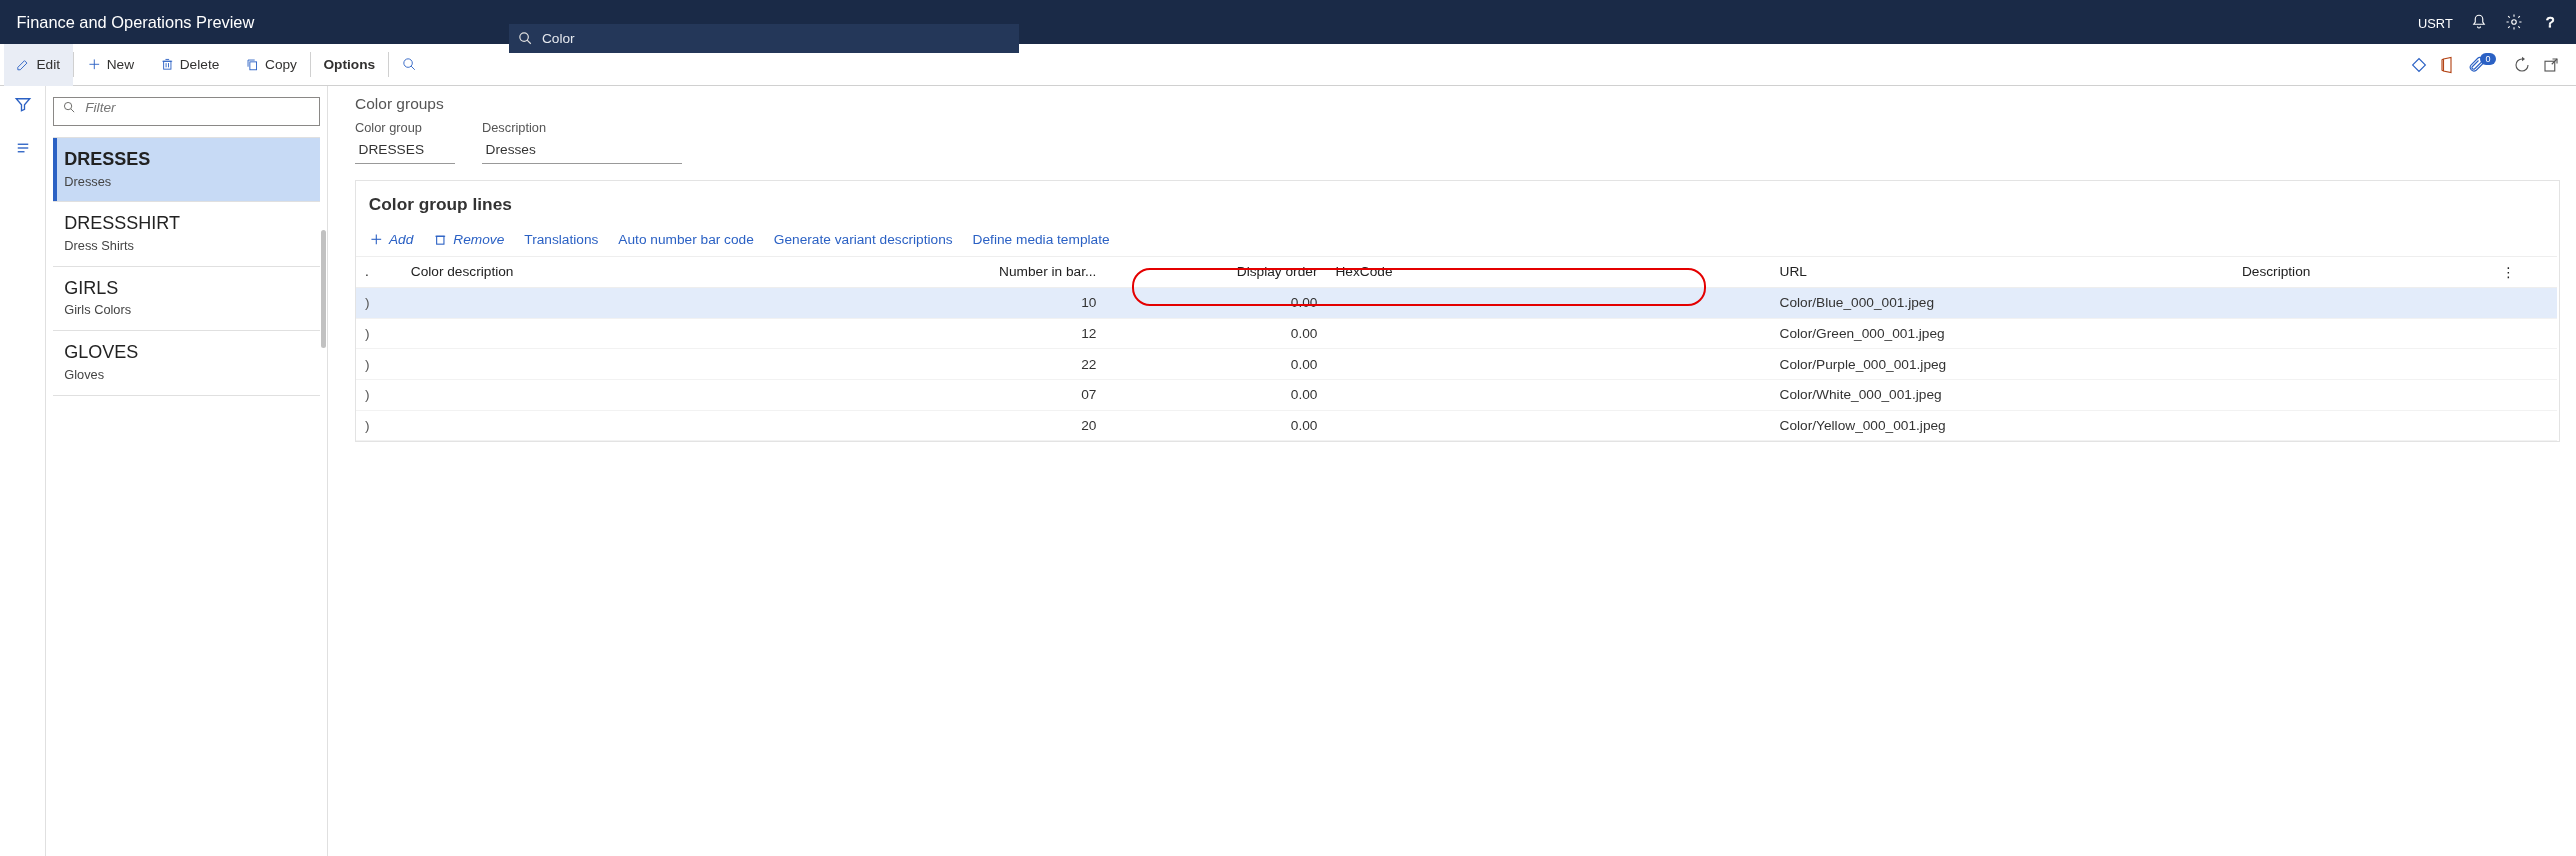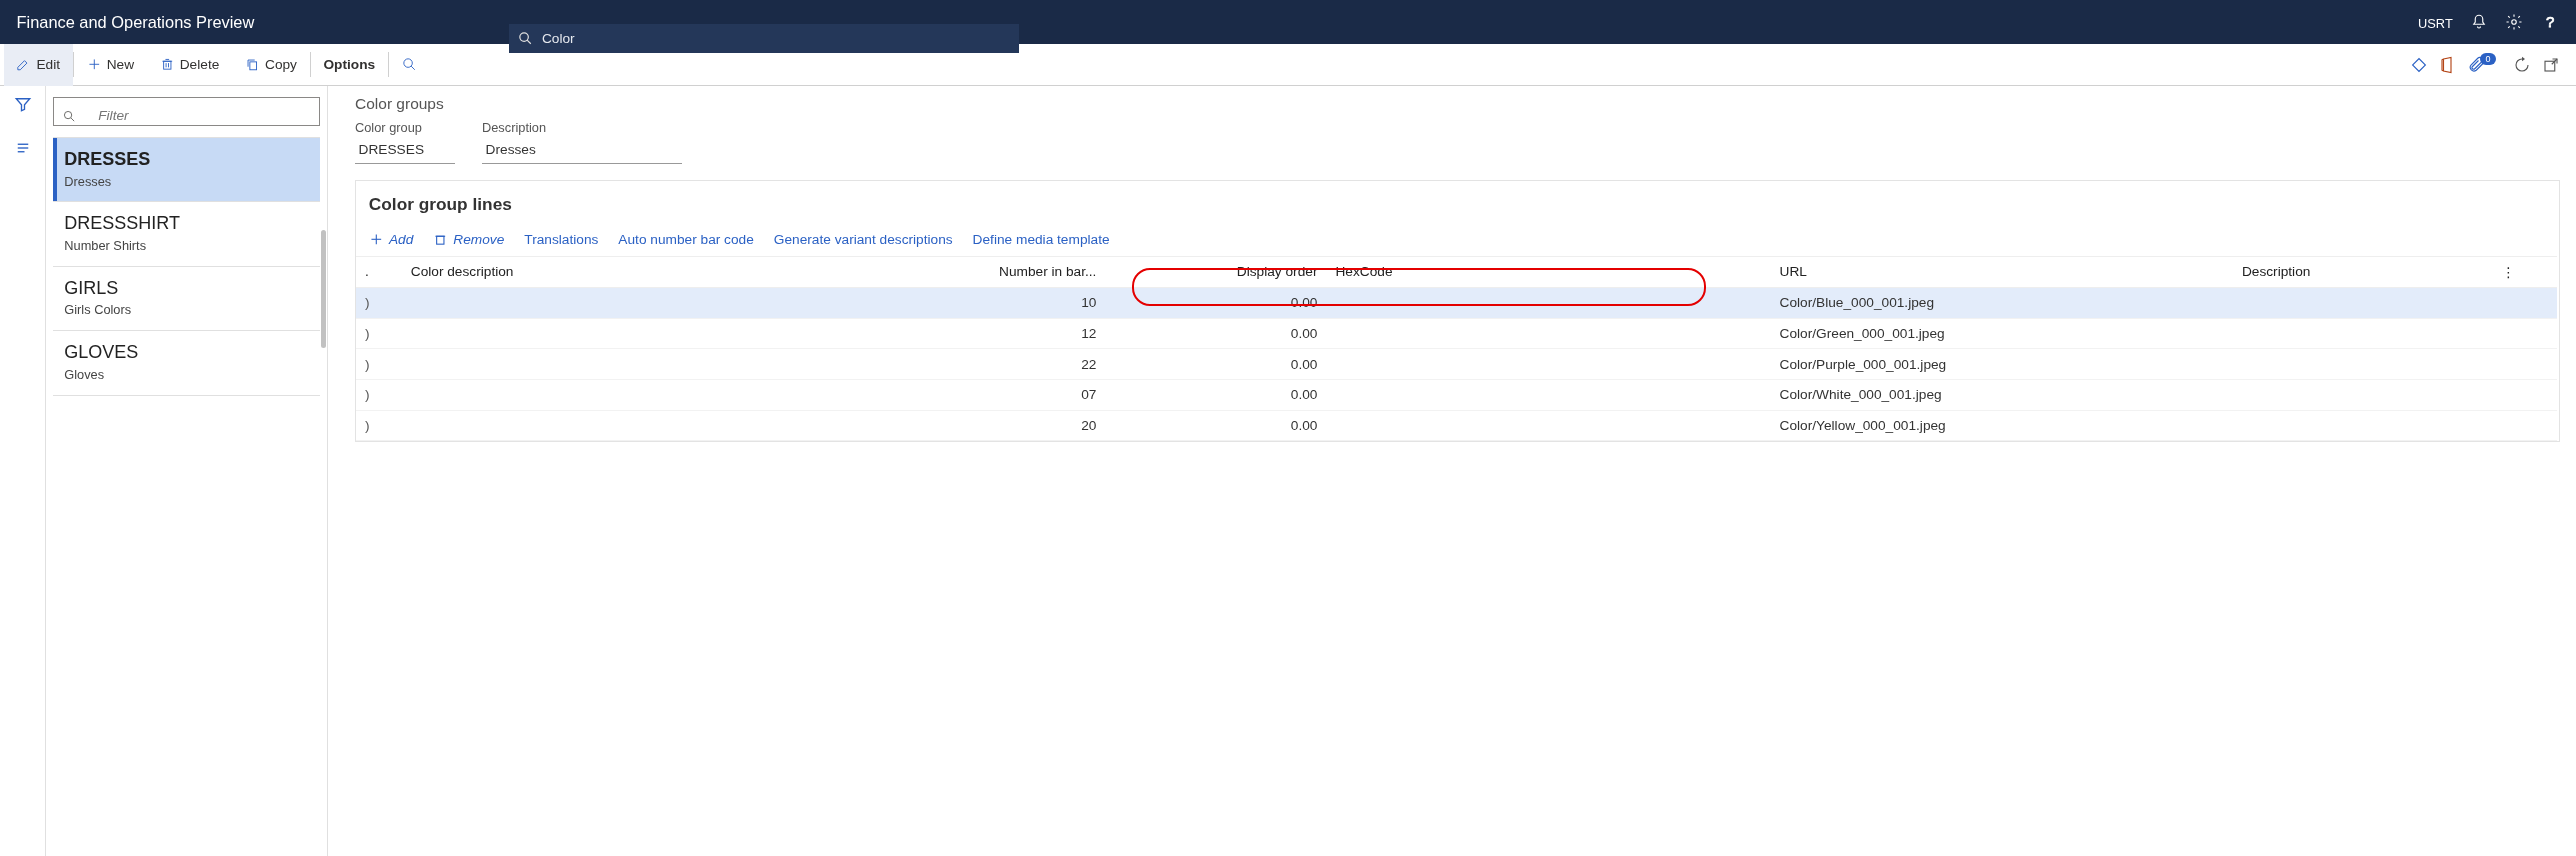--- a/index.html
+++ b/index.html
@@ -27,21 +27,21 @@
   .ab-right svg { width: 18px; height: 18px; }
   .pill { background: #2b61c4; color:#fff; border-radius: 9px; font-size: 9px; padding: 0.9px 5.5px; position: relative; top:-5.5px; left:-5.5px}
   .paperclip-wrap{display:flex;align-items:center}
 
   
   .layout { display: flex; height: calc(100vh - 86px); }
   .leftstrip { width: 46px; border-right: 0.9px solid #e0e0e0; display: flex; flex-direction: column; align-items: center; padding-top: 9px; gap: 25.5px; }
   .leftstrip svg { width: 18px; height: 18px; stroke: #2b61c4; fill: none; stroke-width: 1.8; }
 
   .navcol { width: 282px; border-right: 0.9px solid #e0e0e0; padding: 11px 7.3px 11px 7.3px; position: relative; overflow-y: auto; }
-  .filterin { width: 100%; height: 29px; border: 0.9px solid #8a8886; padding: 1.8px 7.3px; display: flex; align-items: flex-end; gap: 22px; }
+  .filterin { width: 100%; height: 29px; border: 0.9px solid #8a8886; padding: 1.8px 7.3px; display: flex; align-items: flex-start; gap: 9px; }
   .filterin svg { width: 14.6px; height: 14.6px; stroke:#605e5c; fill:none; stroke-width:1.5;}
   .filterin input { border: none; outline: none; flex: 1; font-size: 13.7px; font-style: italic; color: #666; }
   .navlist { margin-top: 11px; border-top: 0.9px solid #e0e0e0; }
   .navitem { padding: 11px 9px 12.8px 11px; border-bottom: 0.9px solid #e0e0e0; cursor: pointer; position:relative; }
   .navitem.selected { background: #c7daf5; }
   .navitem.selected::before { content:""; position:absolute; left:0; top:0; bottom:0; width:3.6px; background:#2b61c4; }
   .navitem-title { font-size: 18px; color: #222; }
   .navitem.selected .navitem-title { font-weight: 600; }
   .navitem-desc { font-size: 12.8px; color: #444; margin-top: 3.6px; }
   .navscroll { position:absolute; right:0.9px; top:144px; width:5.5px; height:118px; background:#c1c1c1; border-radius:2.7px;}
@@ -191,21 +191,21 @@
         </svg>
       <input placeholder="Filter" style="">
     </div>
     <div class="navlist">
       <div class="navitem selected">
         <div class="navitem-title">DRESSES</div>
         <div class="navitem-desc">Dresses</div>
       </div>
       <div class="navitem">
         <div class="navitem-title">DRESSSHIRT</div>
-        <div class="navitem-desc">Number Shirts</div>
+        <div class="navitem-desc">Dress Shirts</div>
       </div>
       <div class="navitem">
         <div class="navitem-title">GIRLS</div>
         <div class="navitem-desc">Girls Colors</div>
       </div>
       <div class="navitem">
         <div class="navitem-title">GLOVES</div>
         <div class="navitem-desc">Gloves</div>
       </div>
     </div>

